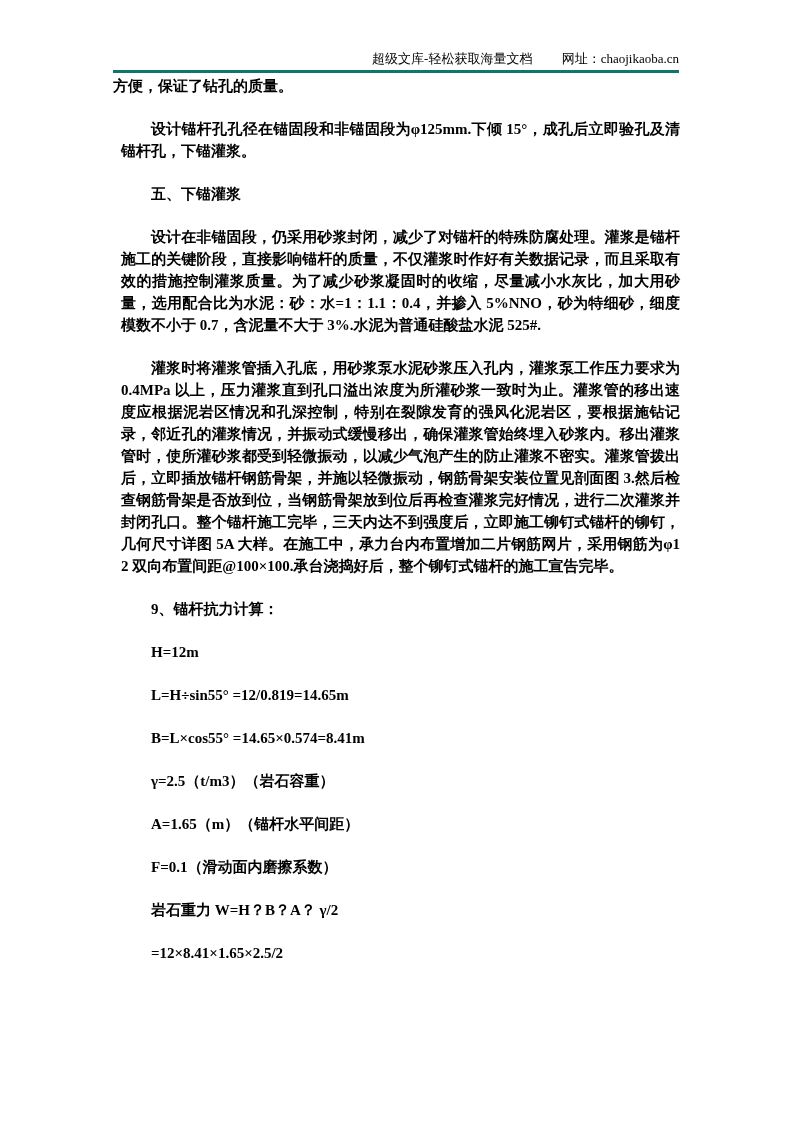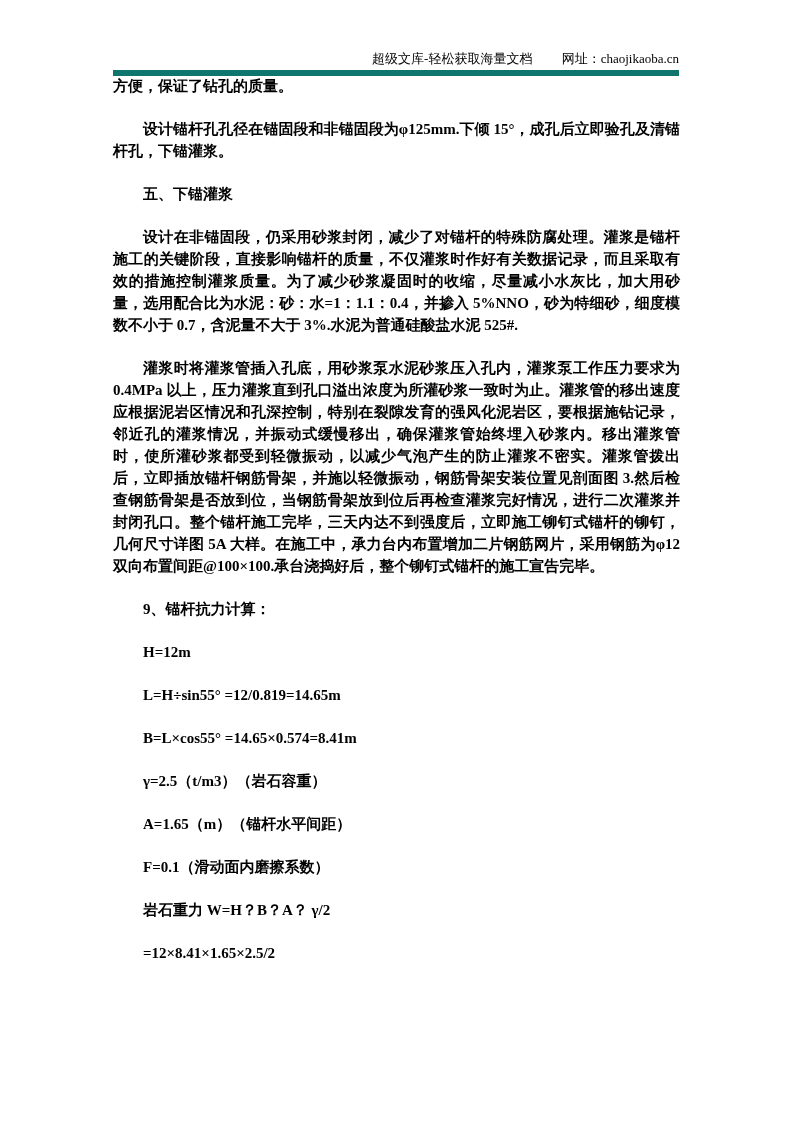--- a/index.html
+++ b/index.html
@@ -18,21 +18,21 @@
   }
   .header {
     position: absolute;
     top: 50px;
     left: 113px;
     right: 114px;
     text-align: right;
     font-size: 13px;
     line-height: 17px;
     padding-bottom: 3px;
-    border-bottom: 6px solid #0f766e;
+    border-bottom: 3px solid #0f766e;
     white-space: nowrap;
   }
   .header .url {
     margin-left: 2em;
   }
   .content {
     position: absolute;
     top: 75px;
     left: 113px;
     width: 567px;
@@ -40,20 +40,21 @@
   }
   .content p {
     margin: 0 0 21px 0;
     font-size: 15px;
     line-height: 22px;
     text-align: justify;
     word-break: break-all;
   }
   .content p.indent {
     text-indent: 2em;
+    margin-left: 8px;
   }
 </style>
 </head>
 <body>
 
 <div class="page">
 
   <div class="header">
     <span class="site">超级文库-轻松获取海量文档</span>
     <span class="url">网址：chaojikaoba.cn</span>

